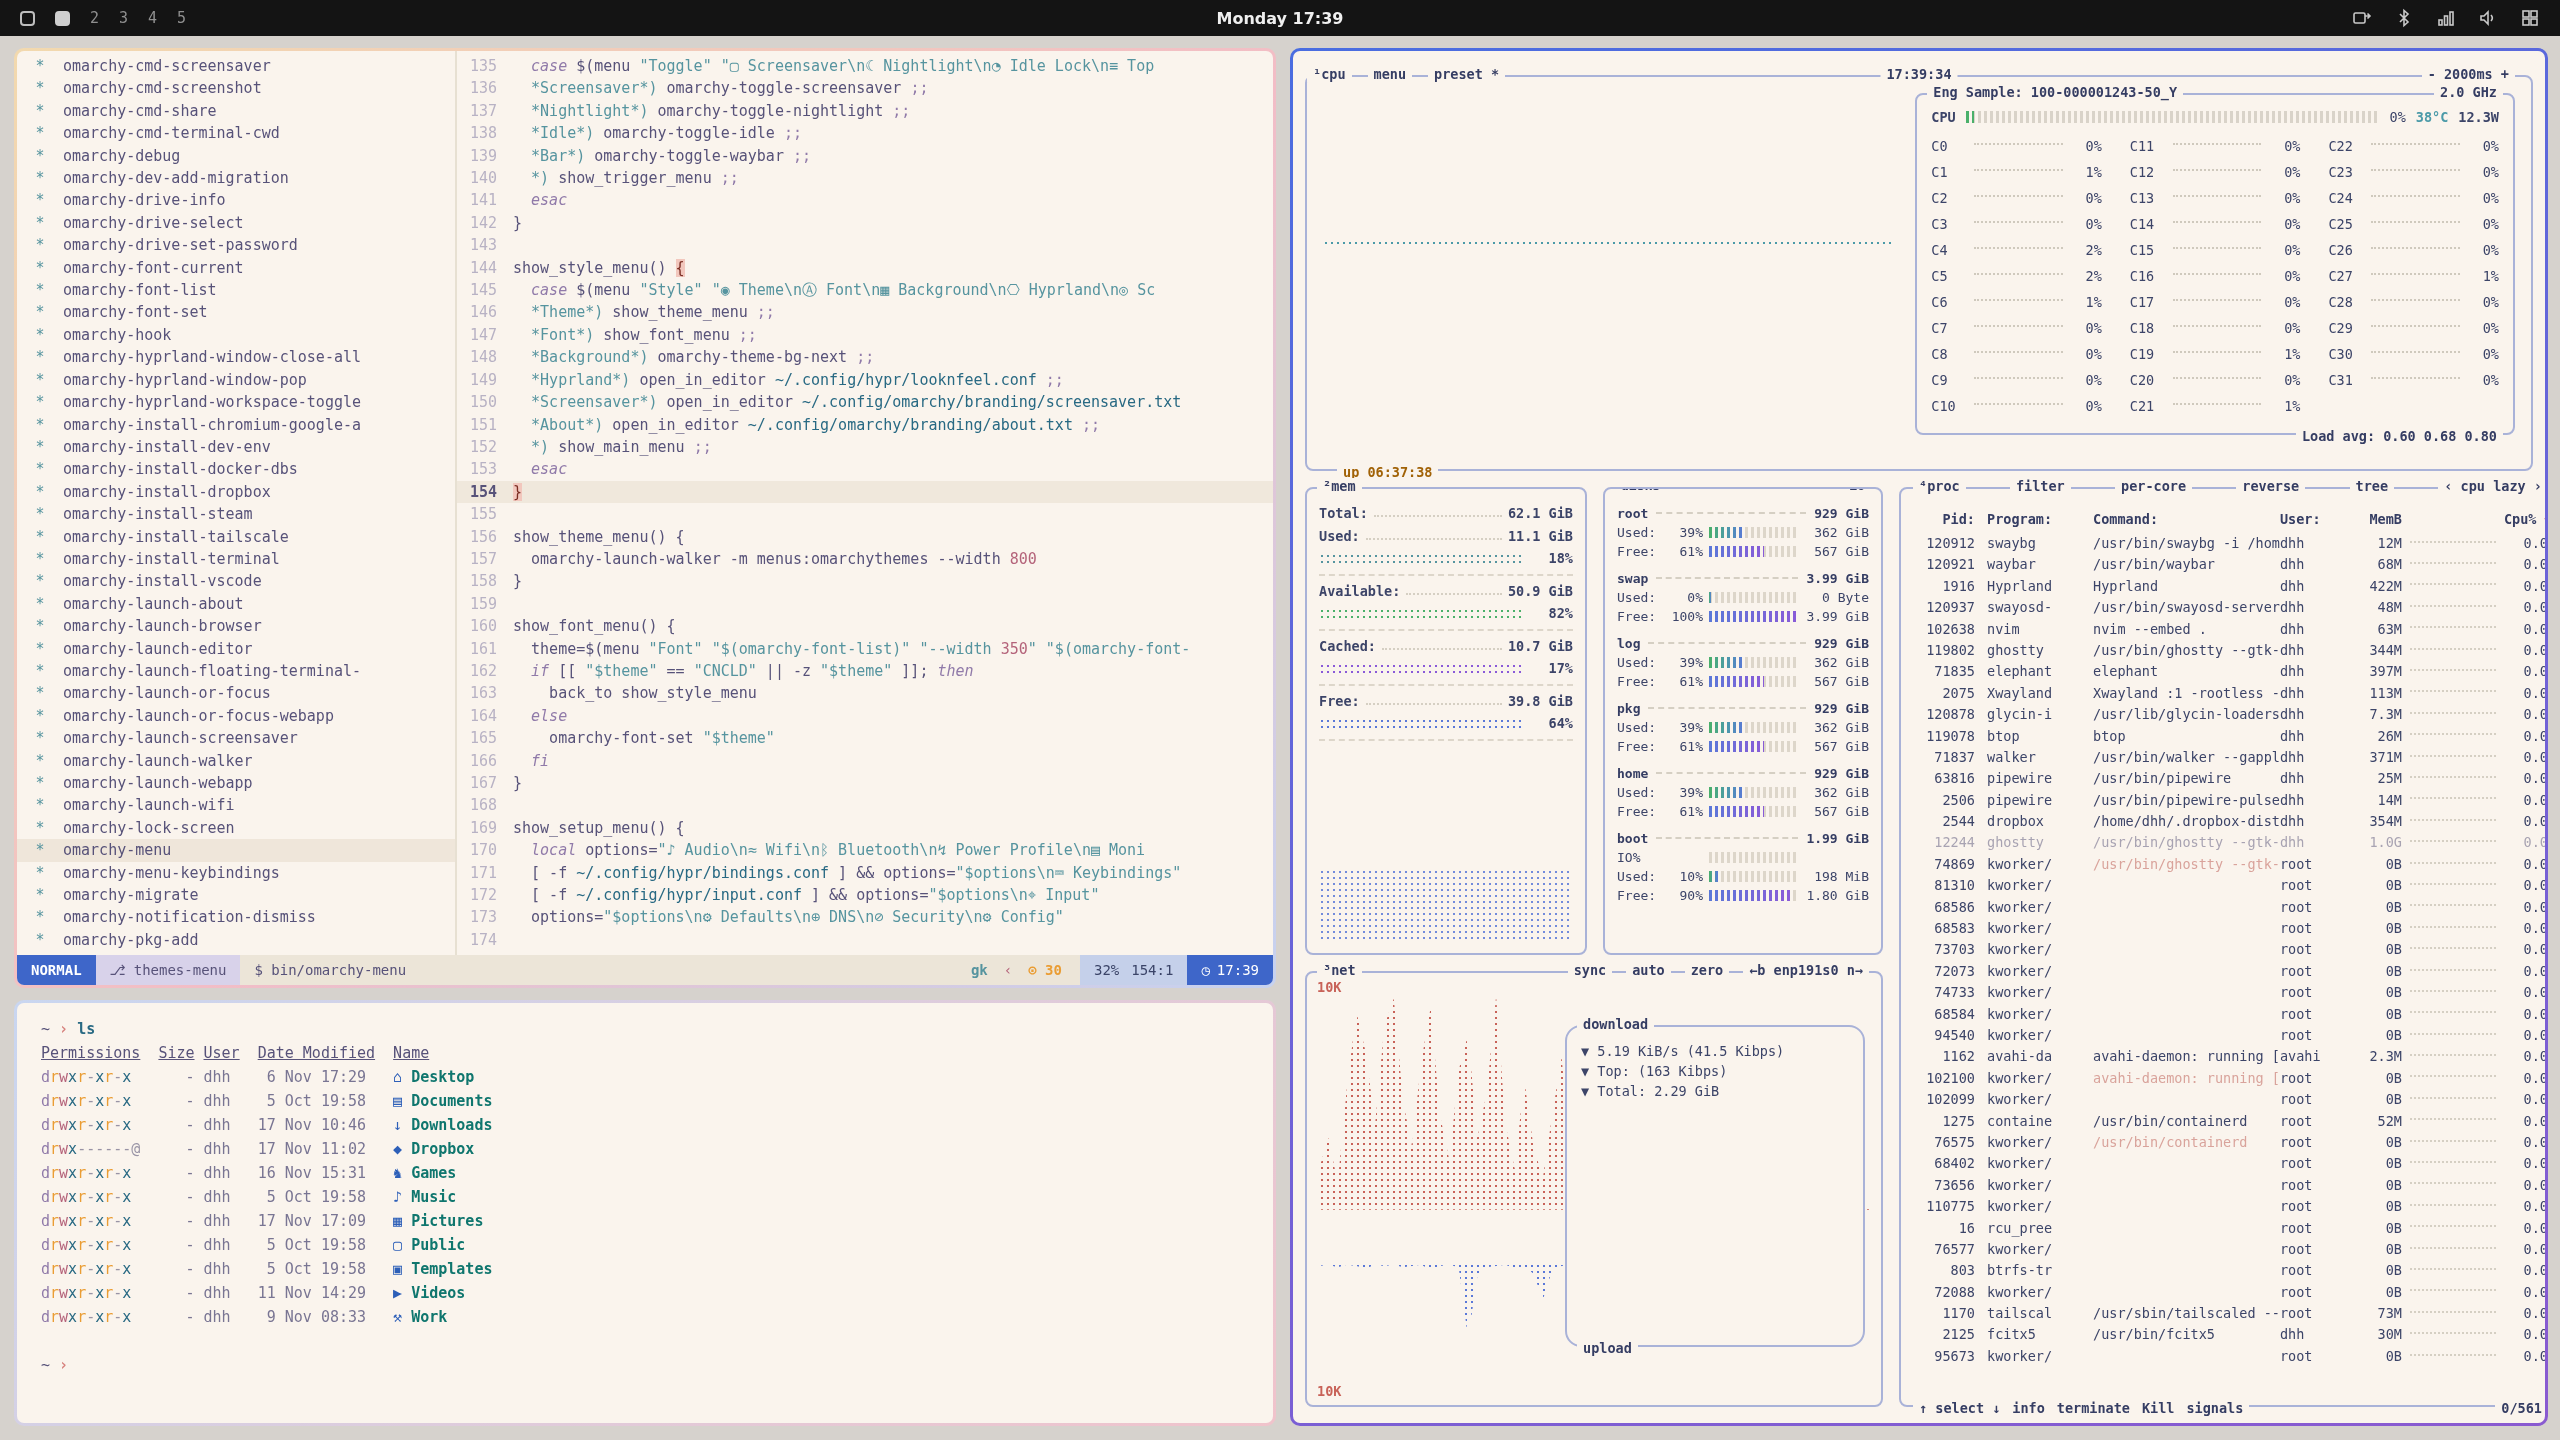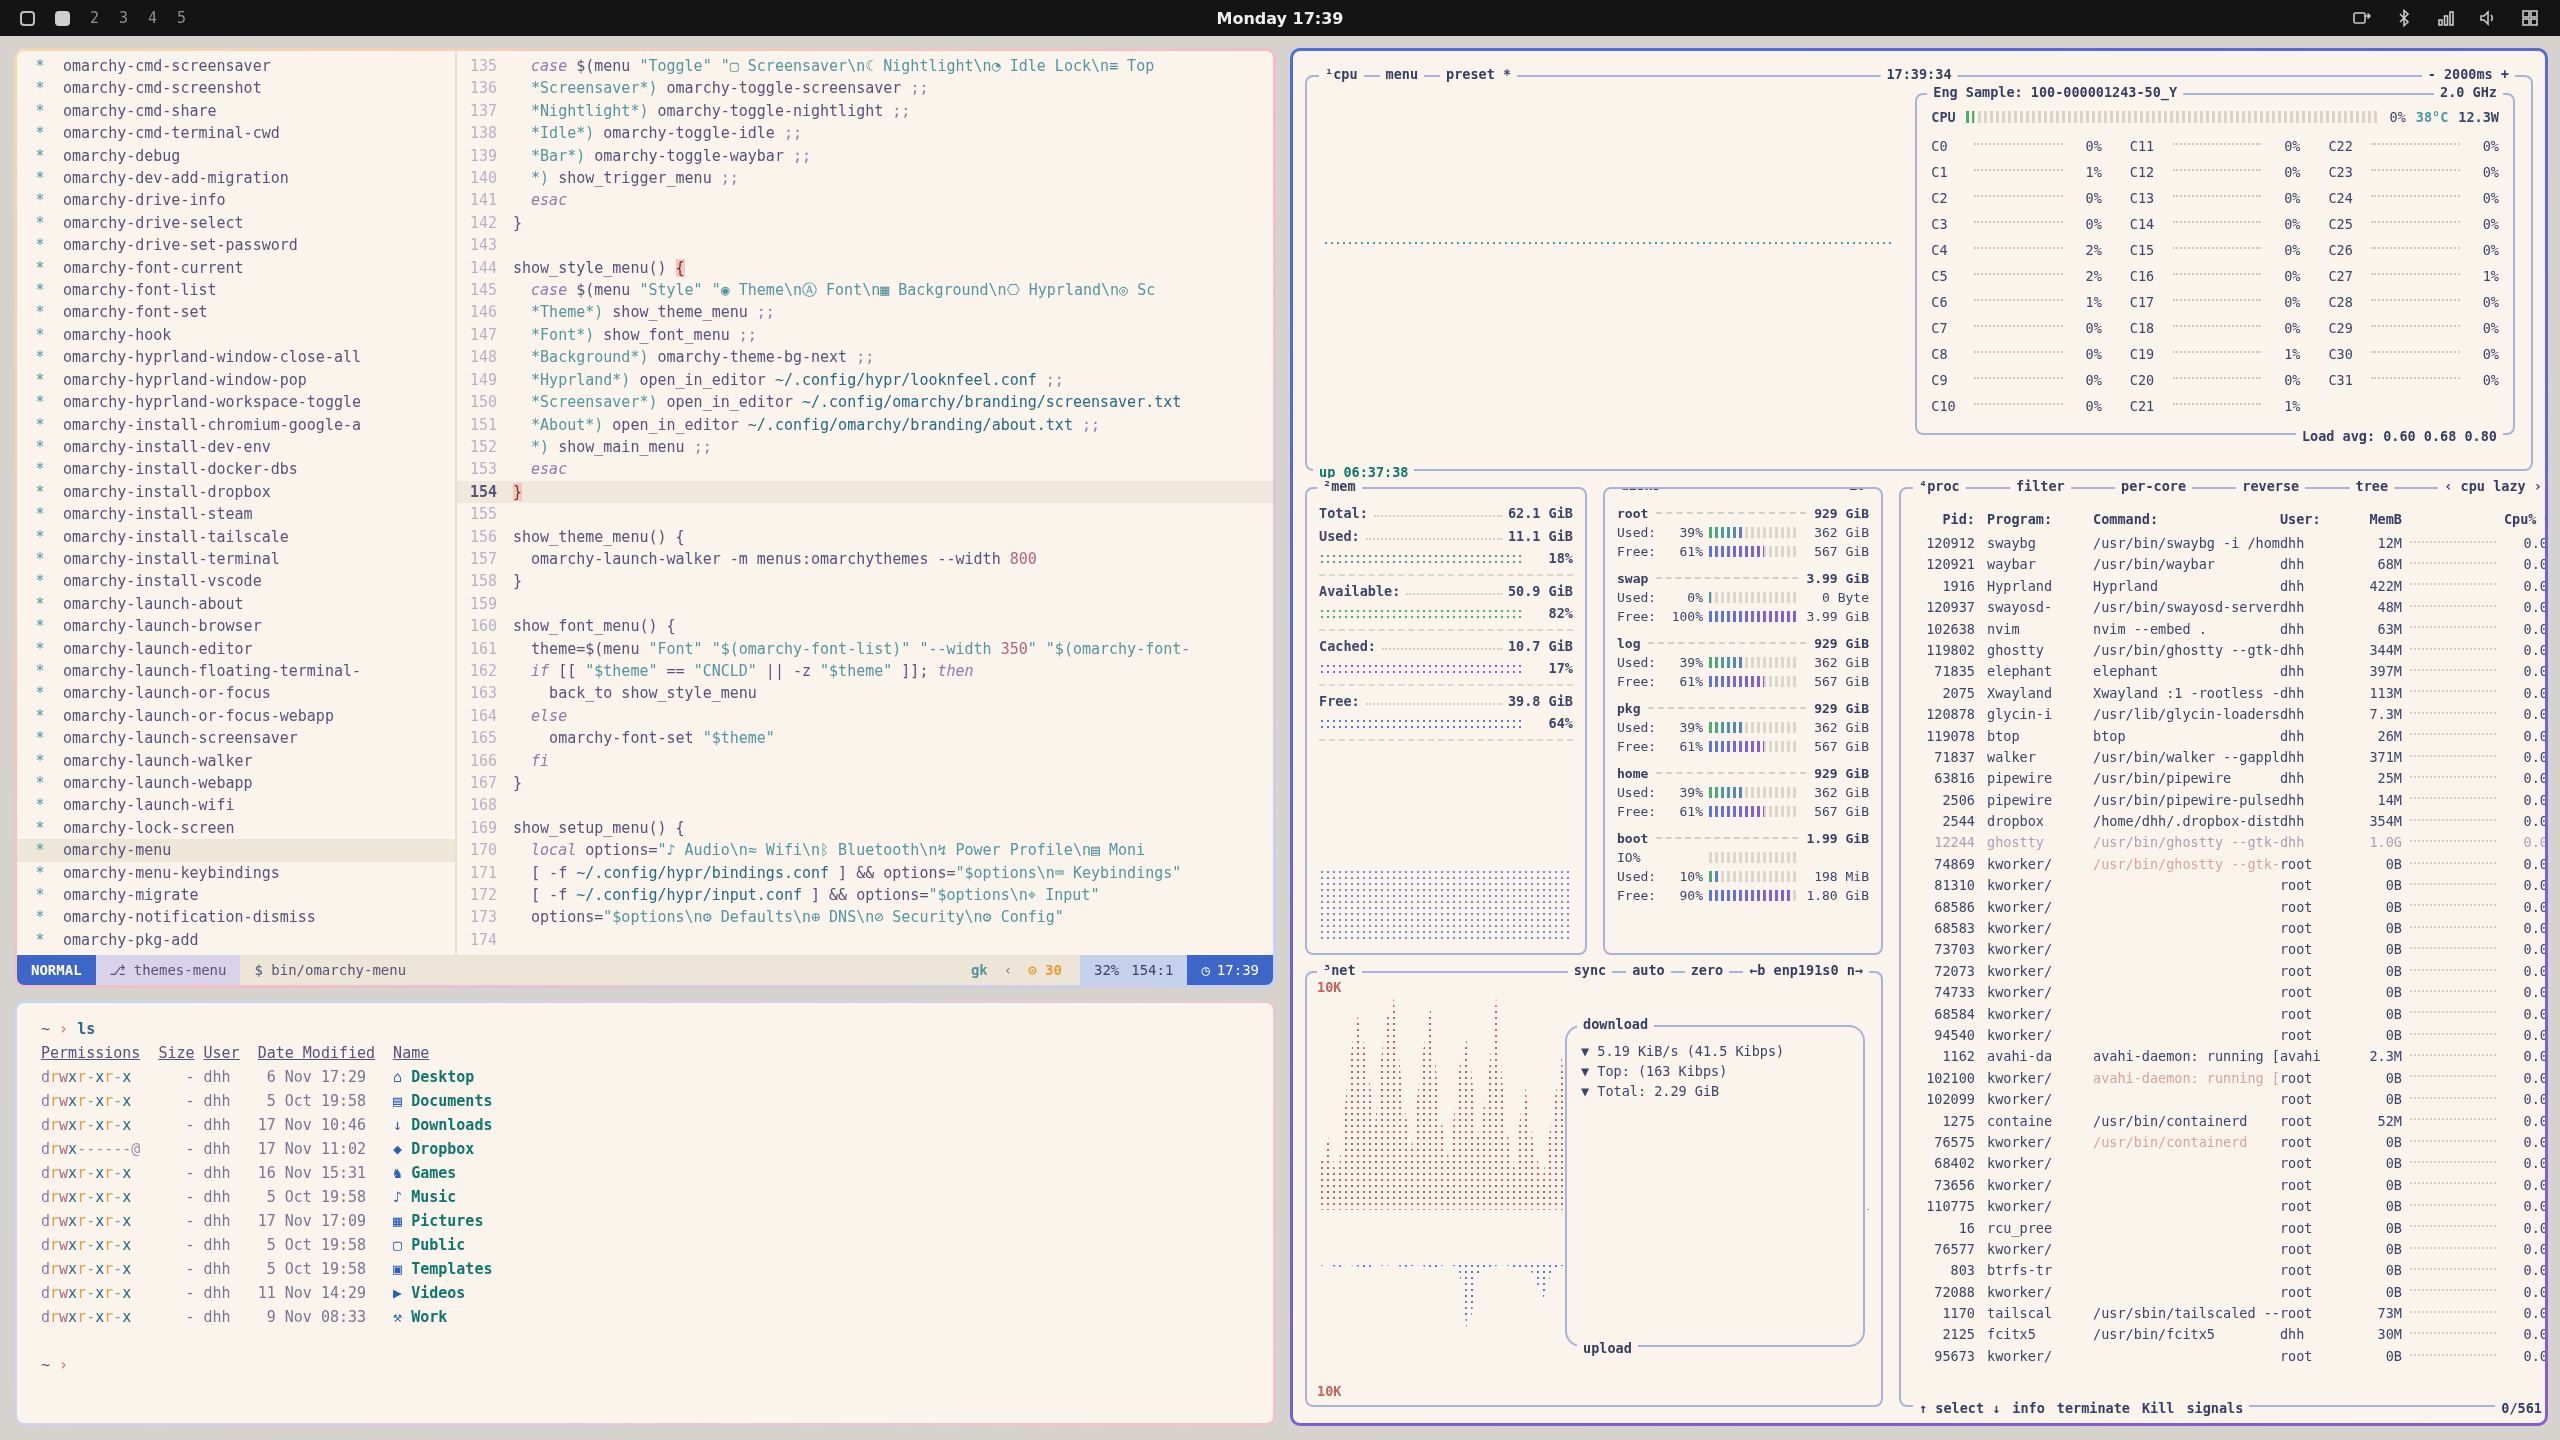--- a/index.html
+++ b/index.html
@@ -67,21 +67,21 @@
   .tilde{color:var(--text)}.pchar{color:#d7827e;font-weight:bold}.cmd{color:var(--pine);font-weight:bold}
   .dirname{color:#0f766e;font-weight:bold}.dicon{color:#2d5fb8}
   .gray{color:var(--subtle)}
   
   .btop{padding:24px 12px 16px;height:100%;display:flex;flex-direction:column;gap:16px;
         font-size:13.5px;color:var(--btext)}
   .bbox{position:relative;border:2px solid var(--bborder);border-radius:8px}
   .chip{position:absolute;background:var(--base);padding:0 6px;white-space:nowrap;font-weight:bold;color:#353d63}
   .topchip{top:-11px}.botchip{bottom:-11px}
   .cpubox{height:396px;flex:none}
-  .tabchips{position:absolute;top:-11px;left:12px;display:flex;gap:16px}
+  .tabchips{position:absolute;top:-11px;left:0;display:flex;gap:16px}
   .tchip{background:var(--base);padding:0 6px;font-weight:bold;color:#353d63}
   .cclock{left:50%;transform:translateX(-50%)}
   .cintv{right:16px}
   .cpugraph{position:absolute;left:16px;top:20px;bottom:46px;right:52%}
   .cpuline{position:absolute;left:0;right:0;top:44%;height:6px;
      background-image:radial-gradient(#4b9aa8 1.3px,transparent 1.4px);background-size:6px 6px}
   .cpustats{position:absolute;right:16px;top:16px;width:49%;bottom:34px;border:2px solid var(--bborder);
      border-radius:8px;padding:14px 14px 14px;display:flex;flex-direction:column}
   .cst{left:10px}.cfreq{right:10px}.cload{right:10px}
   .cpurow{display:flex;align-items:center;gap:10px;margin-bottom:8px;flex:none}
@@ -89,21 +89,21 @@
   .bigmeter{flex:1;height:12px;background:repeating-linear-gradient(90deg,#d9d3c9 0 3px,transparent 3px 6px);
      position:relative;overflow:hidden}
   .bigmeter i{position:absolute;left:0;top:0;bottom:0;width:2%;background:#4ab06a;
      -webkit-mask:repeating-linear-gradient(90deg,#000 0 3px,transparent 3px 6px)}
   .temp{color:#4b9aa8;font-weight:bold}.watts{font-weight:bold}
   .coregrid{flex:1;display:grid;grid-auto-flow:column;grid-template-rows:repeat(11,1fr);
      grid-template-columns:repeat(3,1fr);column-gap:28px;align-items:center}
   .core{display:flex;align-items:center;gap:7px}
   .cname{width:36px}.clead{flex:1;border-bottom:2px dotted #cfc9bd;height:0;margin-bottom:4px}
   .cpct{width:32px;text-align:right}
-  .cup{left:6px;color:#0f766e}
+  .cup{left:30px;color:#a16207}
   .midrow{flex:1;display:flex;gap:16px;min-height:0}
   .leftcol{width:578px;display:flex;flex-direction:column;gap:16px;flex:none}
   .memdisks{height:468px;display:flex;gap:16px;flex:none}
   .membox{width:282px;padding:16px 12px 12px;display:flex;flex-direction:column;flex:none}
   .memrow{display:flex;align-items:flex-end}
   .mlabel{font-weight:bold}.mlead{flex:1;border-bottom:2px dotted #d5cfc3;height:0;margin:0 6px 4px}
   .mval{font-weight:bold}
   .memrow2{display:flex;align-items:center;gap:10px;margin-top:6px}
   .mgraph{flex:1;height:14px;background-size:6px 6px;background-position:bottom left}
   .mpct{width:40px;text-align:right;font-weight:bold}

